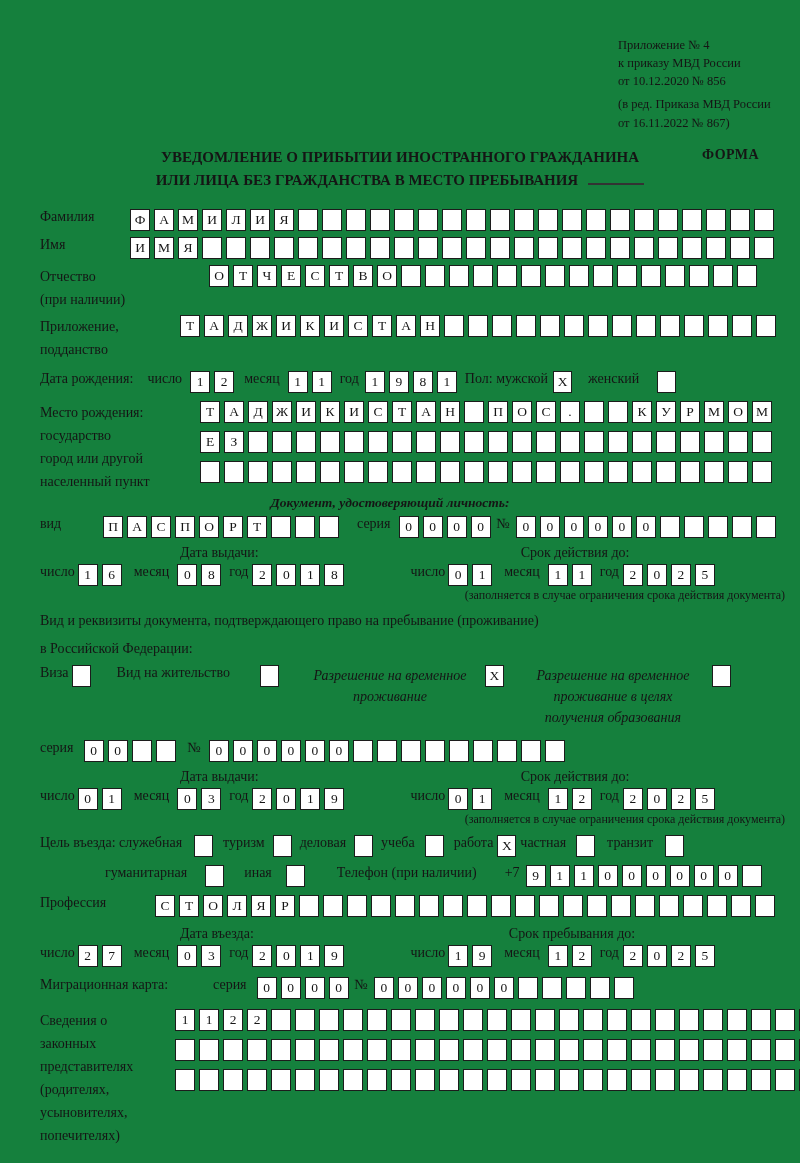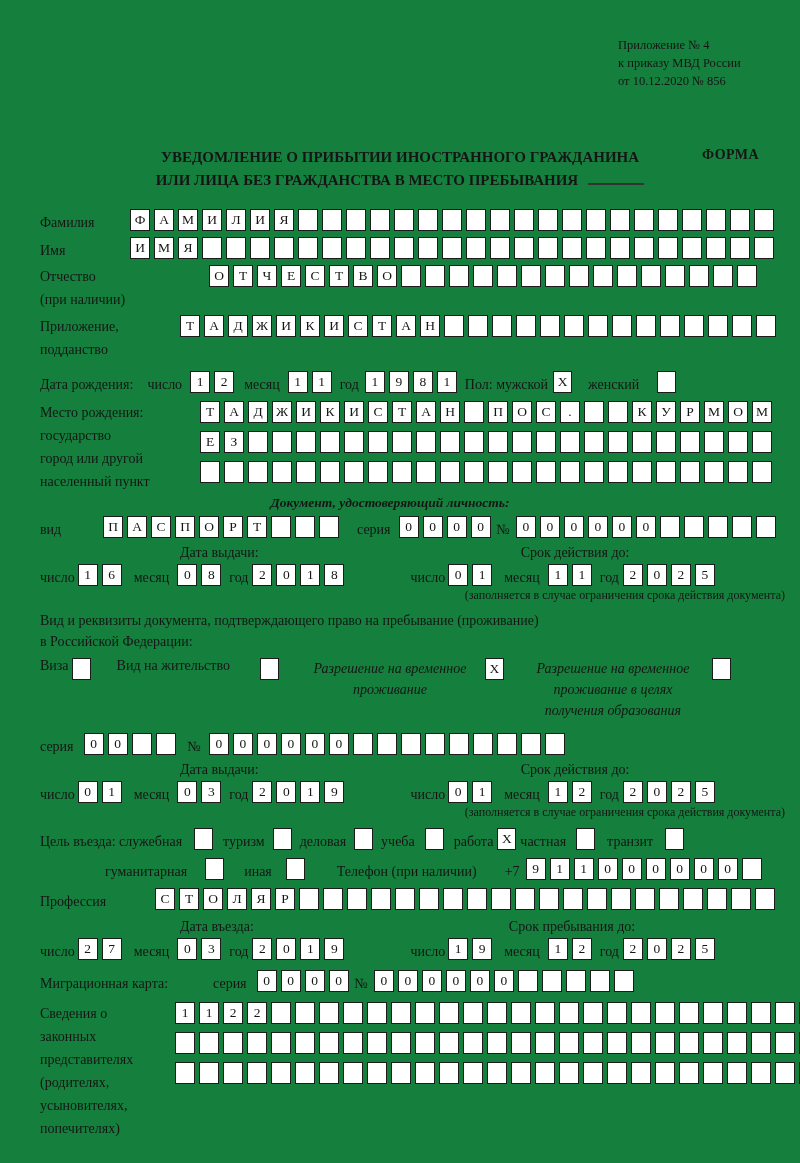--- a/index.html
+++ b/index.html
@@ -8,21 +8,21 @@
 
   .appendix{position:absolute;left:618px;top:36px;font-size:12.5px;line-height:1.45;}
   .appendix .amend{margin-top:5px;}
   .forma{position:absolute;left:702px;top:147px;font-weight:bold;font-size:14px;letter-spacing:.5px;}
 
   .title{margin-top:110px;text-align:center;font-weight:bold;font-size:15px;line-height:1.55;padding-right:40px;}
   .blank-line{display:inline-block;width:56px;border-bottom:2px solid #333;height:13px;margin-left:10px;}
 
   .sec-heading{margin-top:24px;font-weight:bold;font-size:14.2px;letter-spacing:.2px;}
 
-  .row{display:flex;align-items:flex-end;margin-top:6px;}
+  .row{display:flex;align-items:flex-start;margin-top:6px;}
   .lbl{font-size:14px;flex:0 0 auto;white-space:nowrap;}
   .lblw{display:inline-block;}
   .cells{display:flex;flex:0 0 auto;}
   .cell{box-sizing:border-box;flex:0 0 auto;width:20px;height:22px;line-height:19px;border:1.8px solid #1c1c1c;margin-right:4px;text-align:center;font-size:13.5px;background:#fff;}
   .box{box-sizing:border-box;display:inline-block;flex:0 0 auto;width:19px;height:22px;line-height:19px;border:1.8px solid #1c1c1c;text-align:center;font-size:13.5px;background:#fff;}
   .hdr{font-size:14px;}
   .note{font-size:12px;}
   .center{text-align:center;font-style:italic;}
   .multiline{line-height:23px;}
   .cellrows > .cells{margin-bottom:8px;}
@@ -30,20 +30,24 @@
 </style>
 </head>
 <body>
 
 <div class="sheet">
 
   <div class="appendix">
     <div>Приложение № 4</div>
     <div>к приказу МВД России</div>
     <div>от 10.12.2020 № 856</div>
+    <div class="amend">
+      <div>(в ред. Приказа МВД России</div>
+      <div>от 16.11.2022 № 867)</div>
+    </div>
   </div>
   <div class="forma">ФОРМА</div>
 
   <div class="title">
     <div>УВЕДОМЛЕНИЕ О ПРИБЫТИИ ИНОСТРАННОГО ГРАЖДАНИНА</div>
     <div><span>ИЛИ ЛИЦА БЕЗ ГРАЖДАНСТВА В МЕСТО ПРЕБЫВАНИЯ</span><span class="blank-line"></span></div>
   </div>
 
 
   <div class="row" style="margin-top:16px;">
@@ -369,21 +373,21 @@
         <span class="cell">2</span>
         <span class="cell">0</span>
         <span class="cell">2</span>
         <span class="cell">5</span>
       </span>
   </div>
 
   <div class="note" style="text-align:right;padding-right:15px;margin-top:2px;">(заполняется в случае ограничения срока действия документа)</div>
 
   <div class="lbl" style="margin-top:10px;">Вид и реквизиты документа, подтверждающего право на пребывание (проживание)</div>
-  <div class="lbl" style="margin-top:5px;">в Российской Федерации:</div>
+  <div class="lbl" style="margin-top:12px;">в Российской Федерации:</div>
 
   <div class="row top" style="margin-top:8px;">
     <span class="lbl">Виза</span>
     <span class="box" style="margin-left:3px;"></span>
     <span class="lbl" style="margin-left:26px;">Вид на жительство</span>
     <span class="box" style="margin-left:30px;"></span>
     <span class="lbl center multiline" style="width:178px;margin-left:22px;white-space:normal;line-height:21px;">
       <span class="lblw">Разрешение на временное</span><br>
       <span class="lblw">проживание</span>
     </span>

